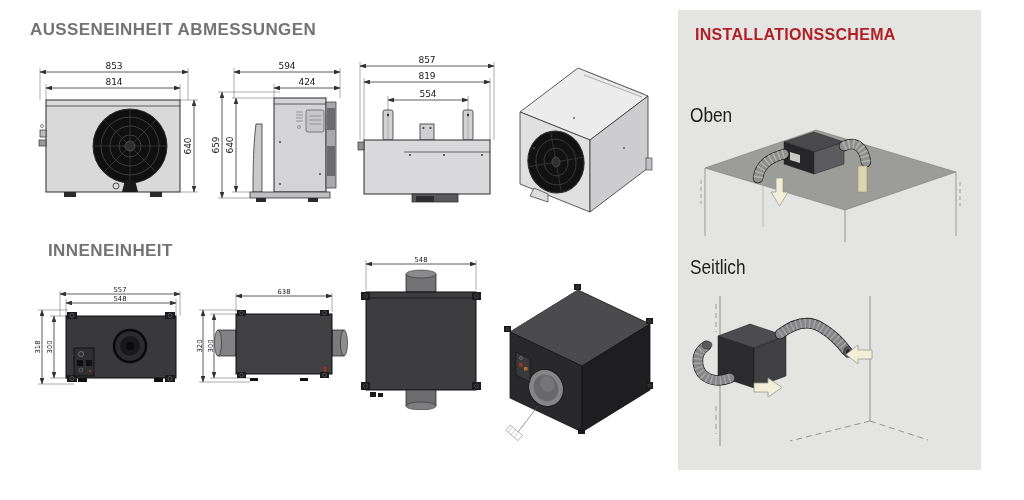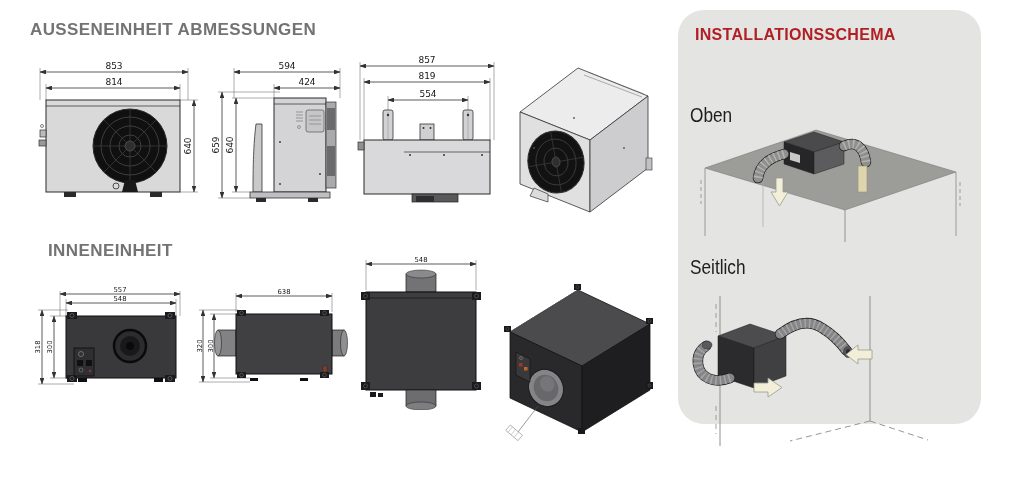--- a/index.html
+++ b/index.html
@@ -292,21 +292,21 @@
     </g>
     <line x1="50" y1="146" x2="30" y2="172" stroke="#555" stroke-width=".6"></line>
     <g transform="rotate(40 26 176)">
       <rect x="16" y="170" width="16" height="7" fill="#fff" stroke="#777" stroke-width=".5"></rect>
       <line x1="19" y1="170" x2="19" y2="177" stroke="#888" stroke-width=".4"></line>
       <line x1="23" y1="170" x2="23" y2="177" stroke="#888" stroke-width=".4"></line>
       <line x1="27" y1="170" x2="27" y2="177" stroke="#888" stroke-width=".4"></line>
     </g>
   </svg>
 
-  <div class="abs panel" style="left:678px; top:10px; width:303px; height:414px;border-radius:26px;">
+  <div class="abs panel" style="left:678px; top:10px; width:303px; height:460px;">
     <div class="abs panel-title" style="left:17px; top:16px;">INSTALLATIONSSCHEMA</div>
     <div class="abs view-label" style="left:12px; top:93px;">Oben</div>
 
     <svg class="abs" style="left:8px; top:118px;" width="286" height="122" viewBox="0 0 286 122">
       <polygon points="19,40 130,2 270,44 159,82" fill="#9c9c98" stroke="#7a7a76" stroke-width=".6"></polygon>
       <line x1="19" y1="40" x2="19" y2="108" stroke="#9a9a96" stroke-width="1"></line>
       <line x1="15" y1="52" x2="15" y2="76" stroke="#8a8a86" stroke-width=".8" stroke-dasharray="4,3"></line>
       <line x1="270" y1="44" x2="270" y2="108" stroke="#9a9a96" stroke-width="1"></line>
       <line x1="274" y1="54" x2="274" y2="78" stroke="#8a8a86" stroke-width=".8" stroke-dasharray="4,3"></line>
       <line x1="159" y1="82" x2="159" y2="114" stroke="#8a8a86" stroke-width=".9"></line>

